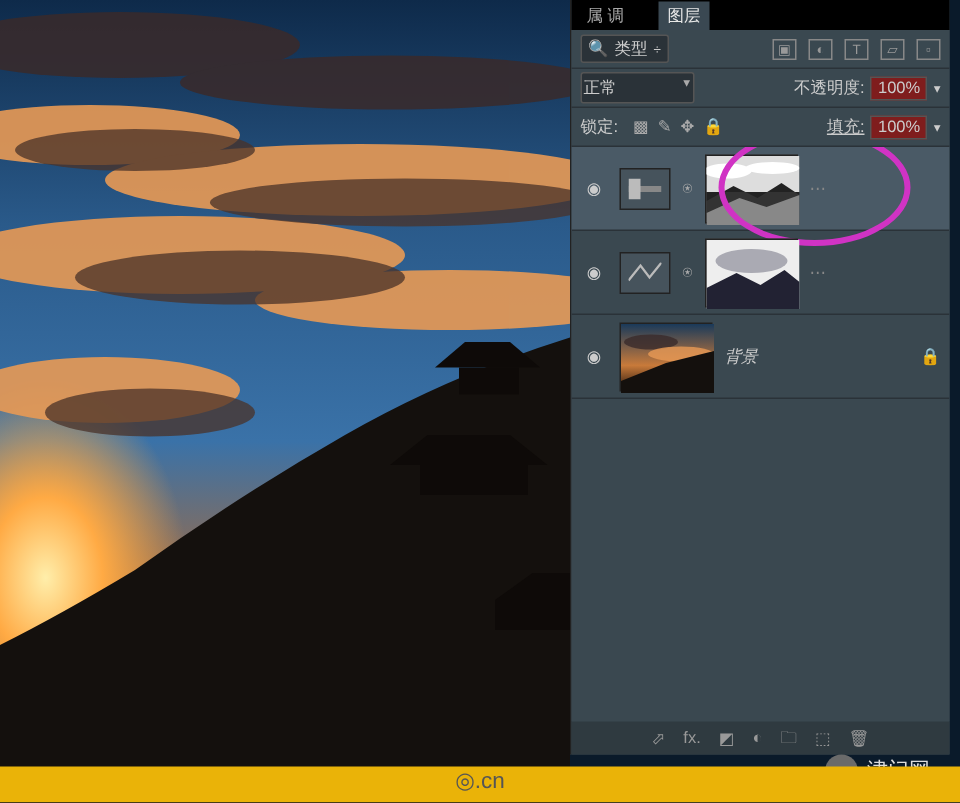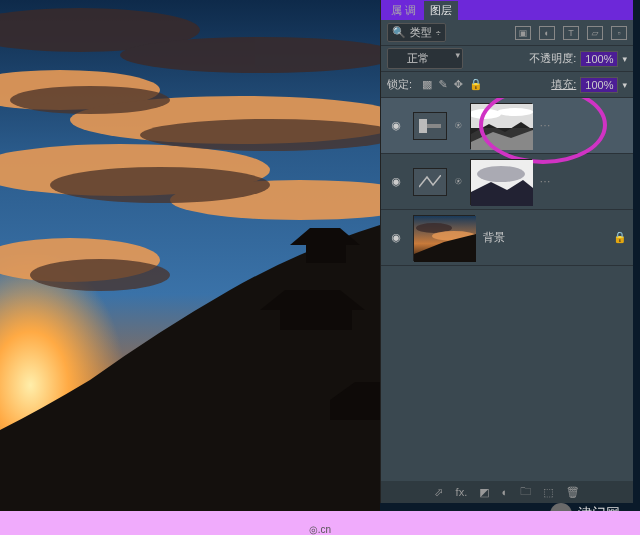--- a/index.html
+++ b/index.html
@@ -1,45 +1,45 @@
 <!DOCTYPE html>
 <html><head>
 <meta charset="utf-8">
 <style>
   * { box-sizing: border-box; margin: 0; padding: 0; }
   body { width: 640px; height: 535px; background: #0a1a2a; font-family: "Microsoft YaHei", sans-serif; font-size: 11px; color: #ccc; position: relative; overflow: hidden; }
   .canvas { position: absolute; left: 0; top: 0; width: 380px; height: 535px; }
   .panel { position: absolute; left: 380px; top: 0; width: 253px; height: 503px; background: #3a4850; display: flex; flex-direction: column; border-left: 1px solid #222; }
-  .tabs { display: flex; height: 20px; background: #6d28d9; align-items: center; padding: 0 4px; gap: 2px; }
+  .tabs { display: flex; height: 20px; background: #000000; align-items: center; padding: 0 4px; gap: 2px; }
   .tab { padding: 2px 6px; color: #aaa; font-size: 11px; cursor: pointer; }
-  .tab.active { background: #3a4852; color: #e8e8e8; }
+  .tab.active { background: #3a4852; color: #e8e8e8; margin-left: 15px; }
   .tab.right { margin-left: auto; font-size: 10px; }
   .row { display: flex; align-items: center; height: 26px; padding: 0 6px; gap: 4px; background: #3a4850; border-bottom: 1px solid #2a3238; }
   .search { display: flex; align-items: center; background: #2a3238; border: 1px solid #555; border-radius: 2px; padding: 1px 4px; gap: 4px; }
-  .dd { background: #2a3238; border: 1px solid #555; border-radius: 2px; padding: 2px 14px 2px 19px; position: relative; }
+  .dd { background: #2a3238; border: 1px solid #555; border-radius: 2px; padding: 2px 14px 2px 1px; position: relative; }
   .dd::after { content: "▾"; position: absolute; right: 2px; top: 1px; font-size: 9px; color: #aaa; }
   .iconbar { display: flex; gap: 8px; margin-left: auto; color: #999; }
   .iconbox { width: 16px; height: 14px; border: 1px solid #888; display: inline-flex; align-items: center; justify-content: center; font-size: 9px; }
-  .val { background: #4c1d95; border: 1px solid #555; padding: 1px 4px; min-width: 36px; }
+  .val { background: #7f1d1d; border: 1px solid #555; padding: 1px 4px; min-width: 36px; }
   .lockrow .lockicons { display: flex; gap: 6px; margin: 0 6px; color: #aaa; }
   .layers { flex: 1; background: #3a4850; overflow: auto; }
   .layer { display: flex; align-items: center; height: 56px; border-bottom: 1px solid #2a3238; padding: 0 6px; gap: 8px; position: relative; }
   .layer.sel { background: #4a5a66; }
   .eye { width: 18px; height: 18px; display: flex; align-items: center; justify-content: center; color: #ccc; cursor: pointer; }
   .adjthumb { width: 34px; height: 28px; background: #46535c; border: 1px solid #222; display: flex; align-items: center; justify-content: center; position: relative; }
   .link { color: #aaa; font-size: 11px; }
   .maskthumb { width: 62px; height: 46px; border: 1px solid #222; background: #555; }
   .layer .bgthumb { width: 62px; height: 46px; border: 1px solid #222; }
-  .layer .label { flex: 1; }
+  .layer .label { flex: 1; font-style: italic; }
   .layer .lock { color: #aaa; }
   .highlight { position: absolute; border: 4px solid #d033c4; border-radius: 50%; width: 128px; height: 78px; pointer-events: none; }
   .panelfoot { height: 22px; background: #2f3a40; display: flex; align-items: center; justify-content: center; gap: 12px; color: #999; font-size: 11px; }
   .wm { position: absolute; right: 20px; bottom: 10px; color: #ddd; font-size: 14px; display: flex; align-items: center; gap: 6px; }
   .wmicon { width: 22px; height: 22px; border-radius: 50%; background: #6a6a6a; display: flex; align-items: center; justify-content: center; font-size: 12px; color: #222; }
-  .footerbar { position: absolute; left: 0; bottom: 0; width: 640px; height: 24px; background: #f0abfc; display: flex; align-items: flex-end; justify-content: center; color: #555; font-size: 10px; }
+  .footerbar { position: absolute; left: 0; bottom: 0; width: 640px; height: 24px; background: #eab308; display: flex; align-items: flex-start; justify-content: center; color: #555; font-size: 15px; }
 </style>
 </head>
 <body>
 
 <div class="canvas">
 <svg width="380" height="535" viewBox="0 0 380 535">
   <defs>
     <linearGradient id="sky" x1="0" y1="0" x2="0" y2="1">
       <stop offset="0%" stop-color="#0e2a4a"></stop>
       <stop offset="28%" stop-color="#2a5a8a"></stop>

